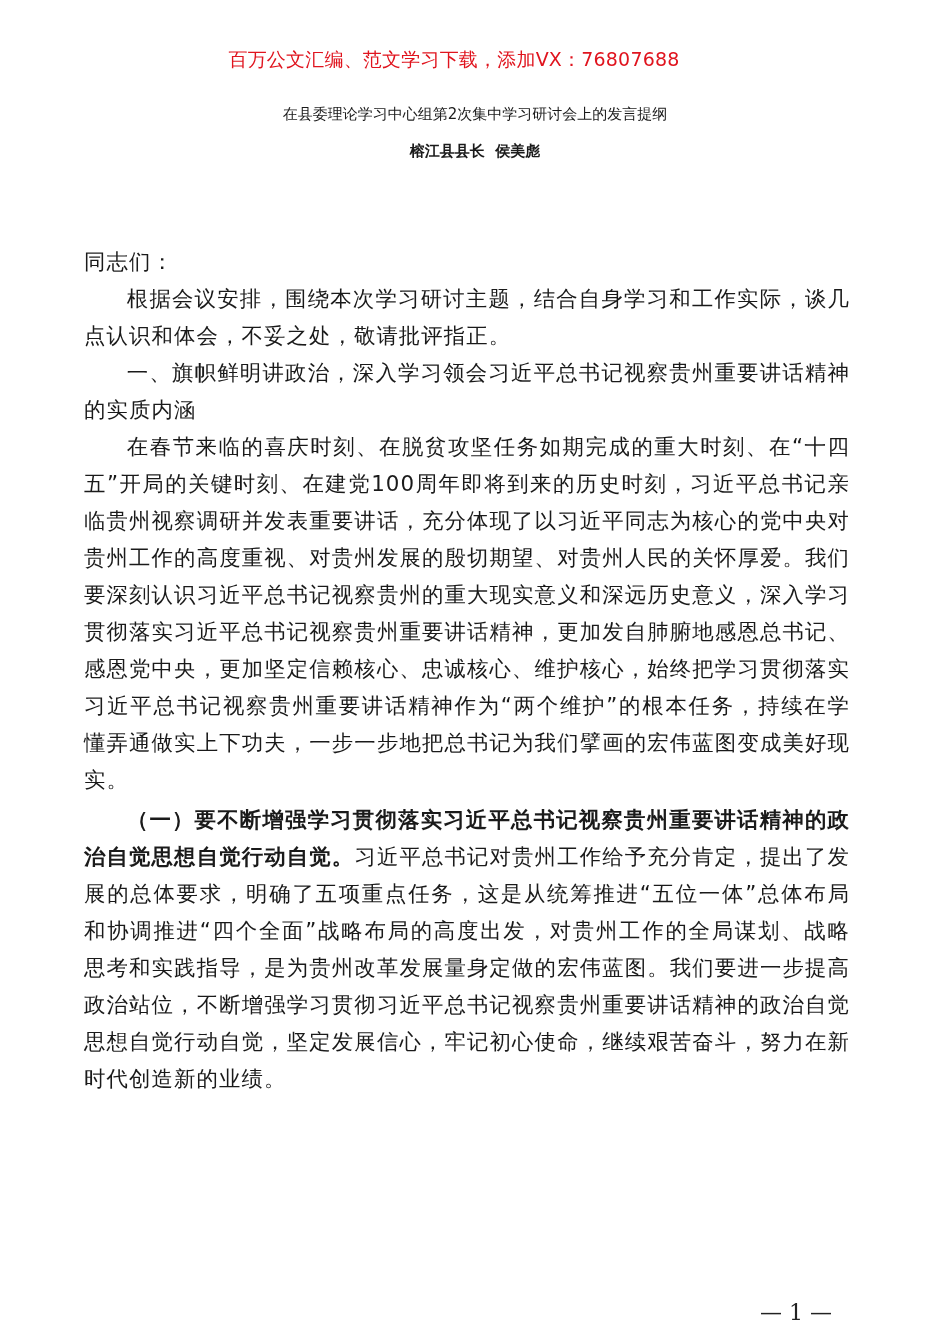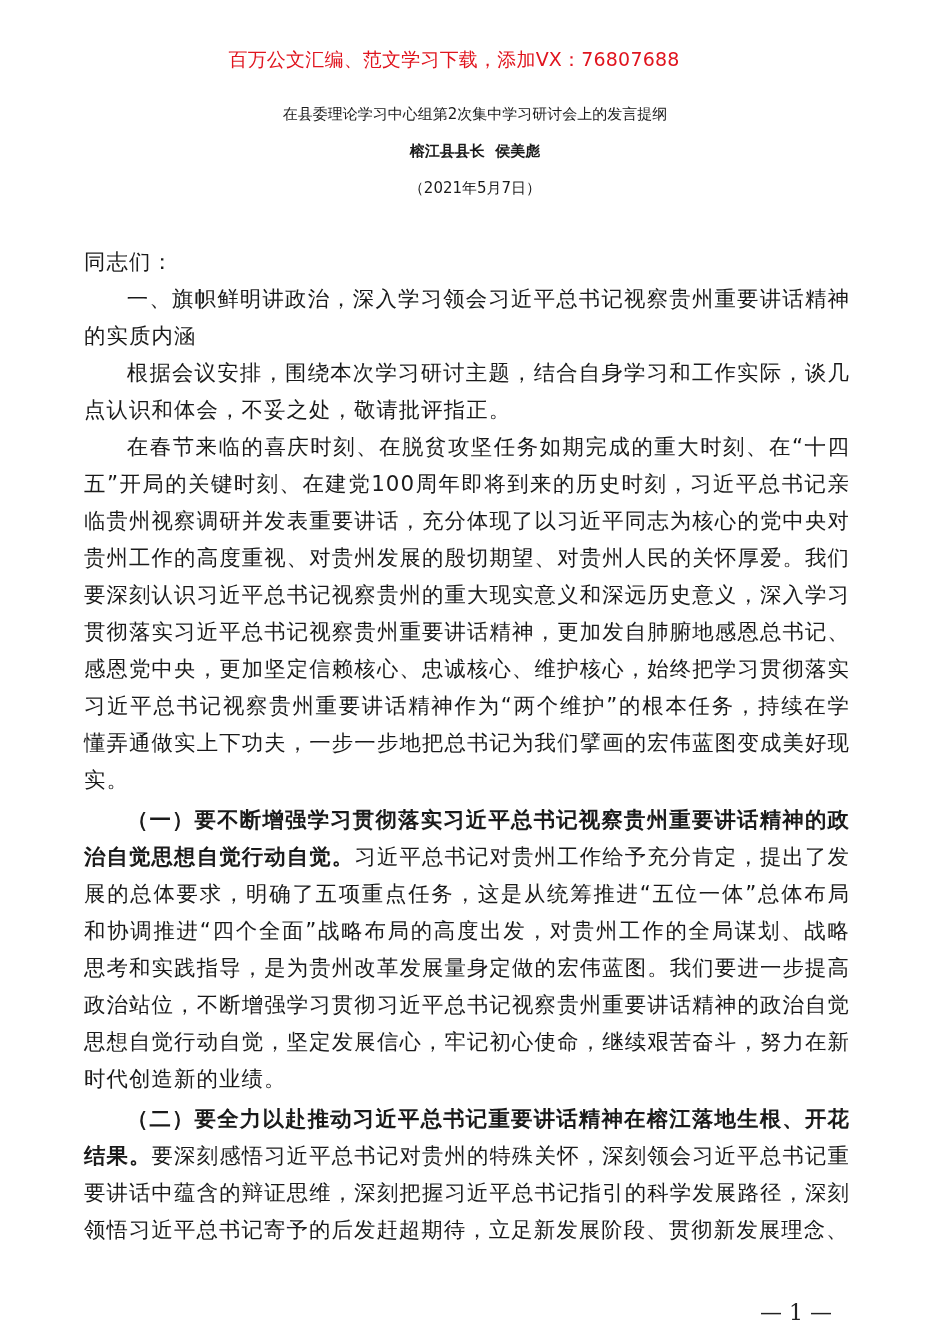--- a/index.html
+++ b/index.html
@@ -70,25 +70,23 @@
   }
 </style>
 </head>
 <body>
 
 <div class="watermark">百万公文汇编、范文学习下载，添加VX：76807688</div>
 
 <div class="title-block">
   <div>在县委理论学习中心组第2次集中学习研讨会上的发言提纲</div>
   <div style="white-space: pre; font-weight: bold;">榕江县县长  侯美彪</div>
-  <div>（2021年5月7日）</div>
 </div>
 
 <div class="body-text">
   <p class="salutation">同志们：</p>
+  <p>根据会议安排，围绕本次学习研讨主题，结合自身学习和工作实际，谈几点认识和体会，不妥之处，敬请批评指正。</p>
   <p>一、旗帜鲜明讲政治，深入学习领会习近平总书记视察贵州重要讲话精神的实质内涵</p>
-  <p>根据会议安排，围绕本次学习研讨主题，结合自身学习和工作实际，谈几点认识和体会，不妥之处，敬请批评指正。</p>
   <p>在春节来临的喜庆时刻、在脱贫攻坚任务如期完成的重大时刻、在“十四五”开局的关键时刻、在建党100周年即将到来的历史时刻，习近平总书记亲临贵州视察调研并发表重要讲话，充分体现了以习近平同志为核心的党中央对贵州工作的高度重视、对贵州发展的殷切期望、对贵州人民的关怀厚爱。我们要深刻认识习近平总书记视察贵州的重大现实意义和深远历史意义，深入学习贯彻落实习近平总书记视察贵州重要讲话精神，更加发自肺腑地感恩总书记、感恩党中央，更加坚定信赖核心、忠诚核心、维护核心，始终把学习贯彻落实习近平总书记视察贵州重要讲话精神作为“两个维护”的根本任务，持续在学懂弄通做实上下功夫，一步一步地把总书记为我们擘画的宏伟蓝图变成美好现实。</p>
   <p class="subsection"><span class="bold-lead">（一）要不断增强学习贯彻落实习近平总书记视察贵州重要讲话精神的政治自觉思想自觉行动自觉。</span><span>习近平总书记对贵州工作给予充分肯定，提出了发展的总体要求，明确了五项重点任务，这是从统筹推进“五位一体”总体布局和协调推进“四个全面”战略布局的高度出发，对贵州工作的全局谋划、战略思考和实践指导，是为贵州改革发展量身定做的宏伟蓝图。我们要进一步提高政治站位，不断增强学习贯彻习近平总书记视察贵州重要讲话精神的政治自觉思想自觉行动自觉，坚定发展信心，牢记初心使命，继续艰苦奋斗，努力在新时代创造新的业绩。</span></p>
-  <p class="subsection"><span class="bold-lead">（二）要全力以赴推动习近平总书记重要讲话精神在榕江落地生根、开花结果。</span><span>要深刻感悟习近平总书记对贵州的特殊关怀，深刻领会习近平总书记重要讲话中蕴含的辩证思维，深刻把握习近平总书记指引的科学发展路径，深刻领悟习近平总书记寄予的后发赶超期待，立足新发展阶段、贯彻新发展理念、</span></p>
 </div>
 
 <div class="page-number">— 1 —</div>
 
 </body></html>

